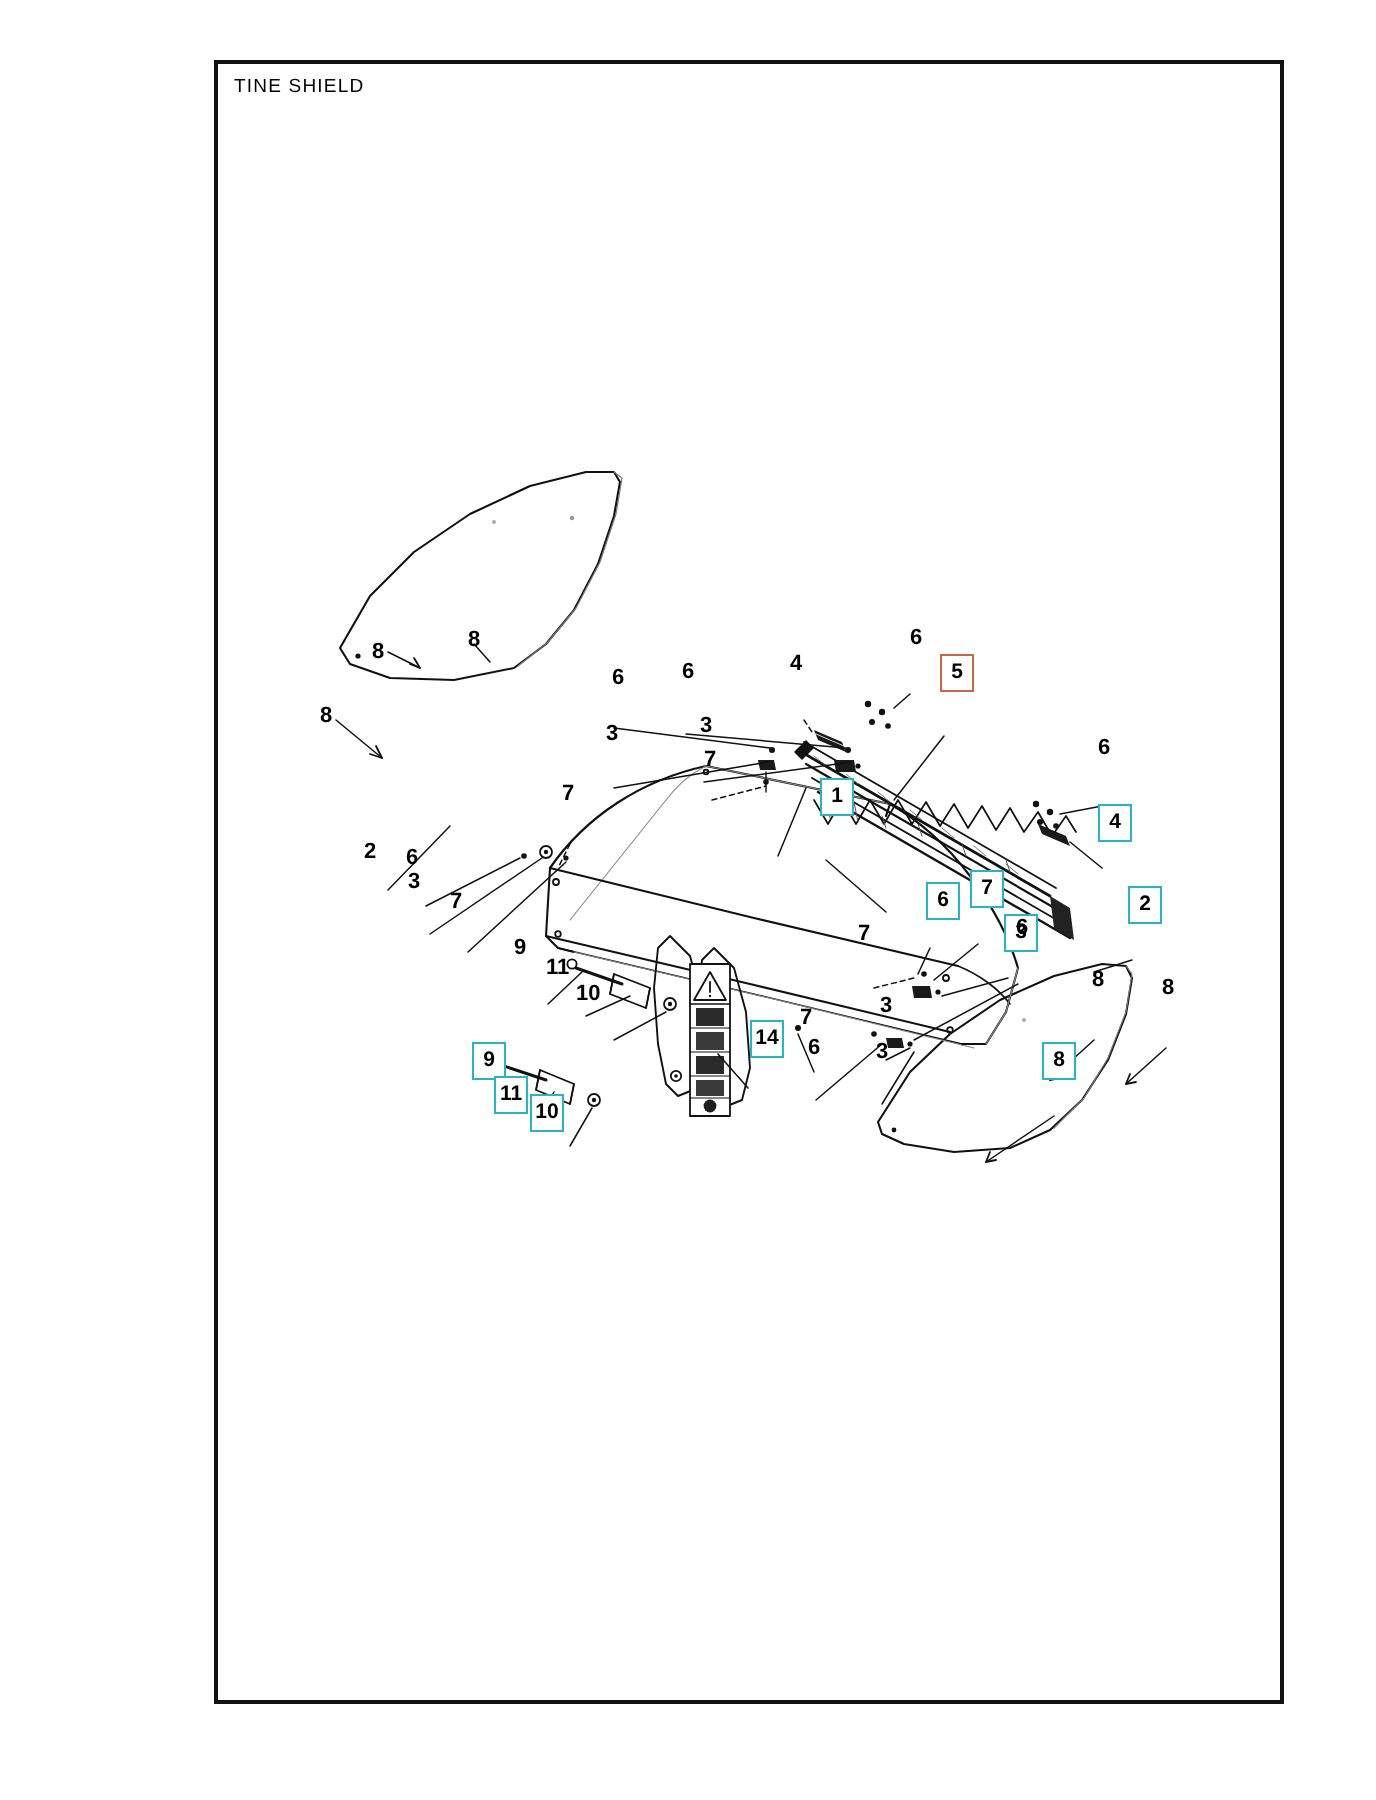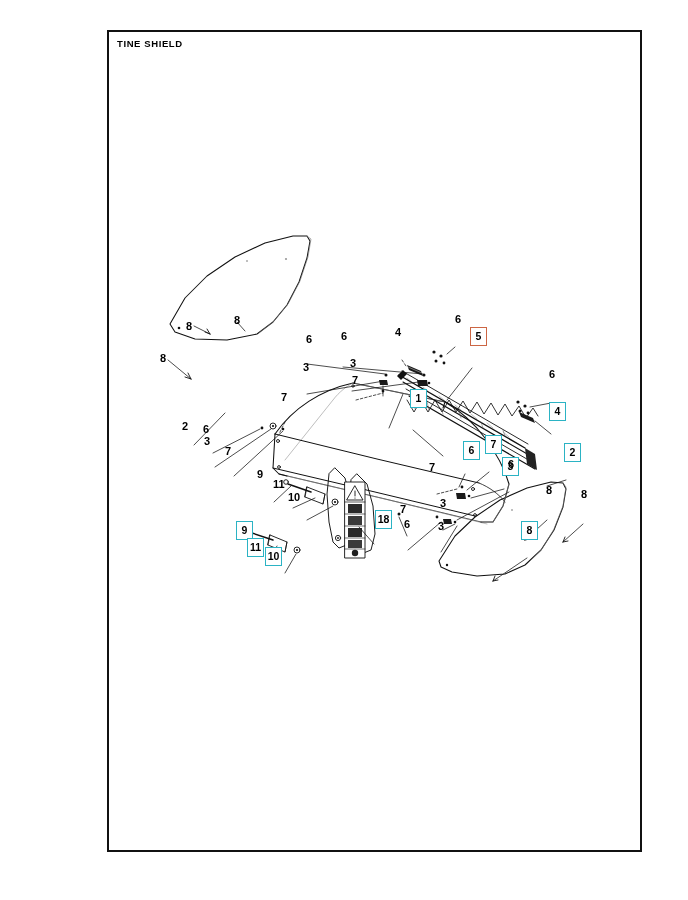--- a/index.html
+++ b/index.html
@@ -28,21 +28,21 @@
     height: 822px;
     border: 2px solid #111111;
     background: #ffffff;
     box-sizing: border-box;
   }
   .page-title {
     position: absolute;
     left: 117px;
     top: 38px;
     font-size: 9.5px;
-    font-weight: bold;
+    font-weight: normal;
     letter-spacing: 0.6px;
     color: #000000;
     white-space: nowrap;
   }
   #diagram-svg {
     position: absolute;
     left: 107px;
     top: 30px;
   }
   .callout-box {
@@ -352,21 +352,21 @@
       <div class="callout-box teal" style="left: 549px; top: 402px;">4</div>
       <div class="callout-box orange" style="left: 470px; top: 327px;">5</div>
       <div class="callout-box teal" style="left: 463px; top: 441px;">6</div>
       <div class="callout-box teal" style="left: 485px; top: 435px;">7</div>
       <div class="callout-box teal" style="left: 502px; top: 457px;">3</div>
       <div class="callout-box teal" style="left: 564px; top: 443px;">2</div>
       <div class="callout-box teal" style="left: 521px; top: 521px;">8</div>
       <div class="callout-box teal" style="left: 236px; top: 521px;">9</div>
       <div class="callout-box teal" style="left: 247px; top: 538px;">11</div>
       <div class="callout-box teal" style="left: 265px; top: 547px;">10</div>
-      <div class="callout-box teal" style="left: 375px; top: 510px;">18</div>
+      <div class="callout-box teal" style="left: 375px; top: 510px;">14</div>
     </div>
 
   <div id="plain-layer">
       <div class="plain-num" style="left: 186px; top: 321px;">8</div>
       <div class="plain-num" style="left: 234px; top: 315px;">8</div>
       <div class="plain-num" style="left: 160px; top: 353px;">8</div>
       <div class="plain-num" style="left: 306px; top: 334px;">6</div>
       <div class="plain-num" style="left: 303px; top: 362px;">3</div>
       <div class="plain-num" style="left: 341px; top: 331px;">6</div>
       <div class="plain-num" style="left: 350px; top: 358px;">3</div>

